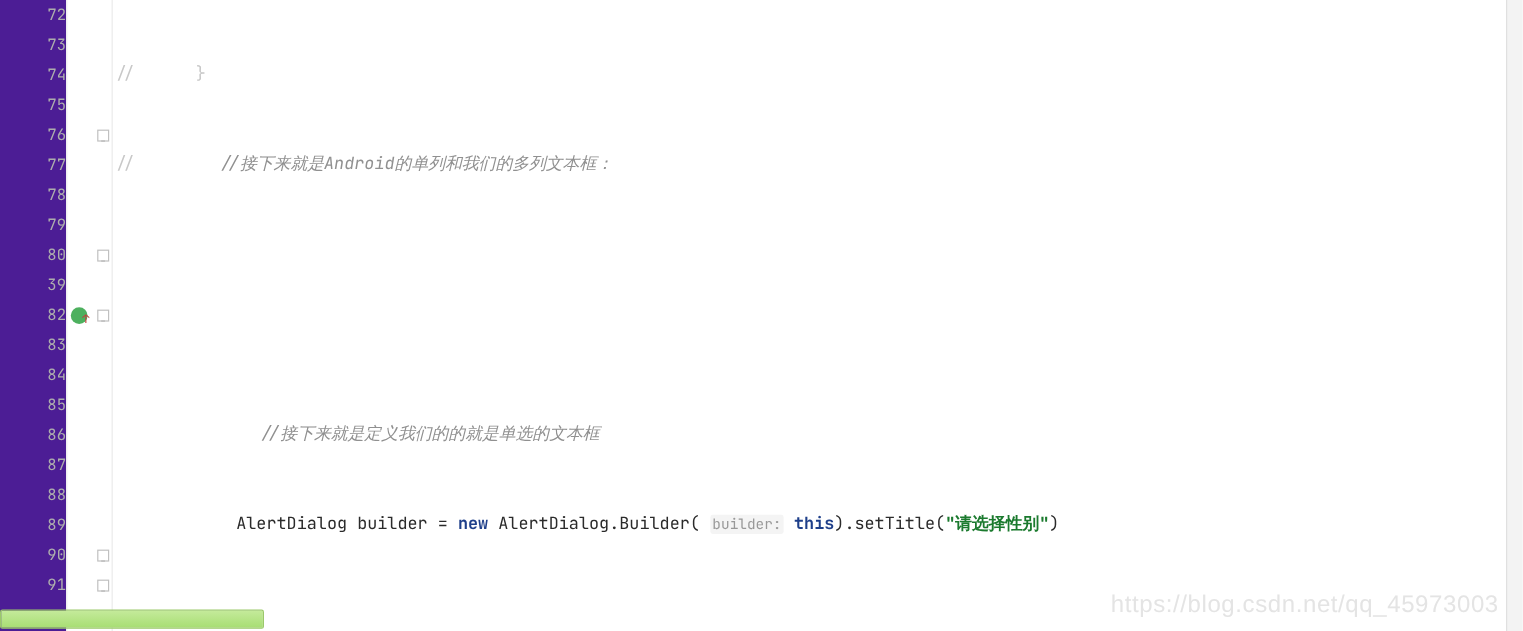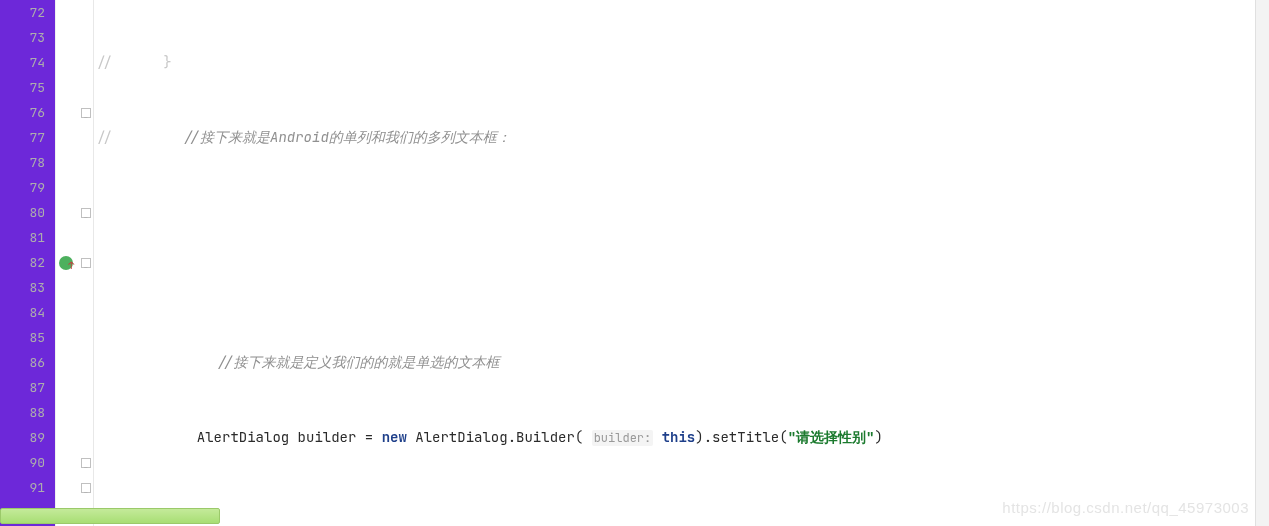--- a/index.html
+++ b/index.html
@@ -11,27 +11,26 @@
     height: 526px;
     overflow: hidden;
     position: relative;
   }
   .editor {
     display: flex;
     height: 100%;
   }
   .gutter {
     width: 56px;
-    background: #6d28d9;
+    background: #4c1d95;
     border-right: 1px solid #f0f0f0;
     color: #adadad;
     text-align: right;
     font-size: 13px;
     line-height: 25px;
-    padding-right: 10px;
     user-select: none;
   }
   .gutter-line { height: 25px; }
   .marker-col {
     width: 38px;
     background: #ffffff;
     border-right: 1px solid #e8e8e8;
     line-height: 25px;
     position: relative;
   }
@@ -110,40 +109,40 @@
     height: 100%;
     background: #f3f3f3;
     border-left: 1px solid #e0e0e0;
   }
   .watermark {
     position: absolute;
     bottom: 10px;
     right: 20px;
     color: #e4e4e4;
     font-family: Arial, sans-serif;
-    font-size: 15px;
+    font-size: 20px;
     letter-spacing: 0.5px;
   }
 </style>
 </head>
 <body>
 
 <div class="editor">
 
   <div class="gutter">
     <div class="gutter-line">72</div>
     <div class="gutter-line">73</div>
     <div class="gutter-line">74</div>
     <div class="gutter-line">75</div>
     <div class="gutter-line">76</div>
     <div class="gutter-line">77</div>
     <div class="gutter-line">78</div>
     <div class="gutter-line">79</div>
     <div class="gutter-line">80</div>
-    <div class="gutter-line">81</div>
+    <div class="gutter-line">39</div>
     <div class="gutter-line">82</div>
     <div class="gutter-line">83</div>
     <div class="gutter-line">84</div>
     <div class="gutter-line">85</div>
     <div class="gutter-line">86</div>
     <div class="gutter-line">87</div>
     <div class="gutter-line">88</div>
     <div class="gutter-line">89</div>
     <div class="gutter-line">90</div>
     <div class="gutter-line">91</div>

